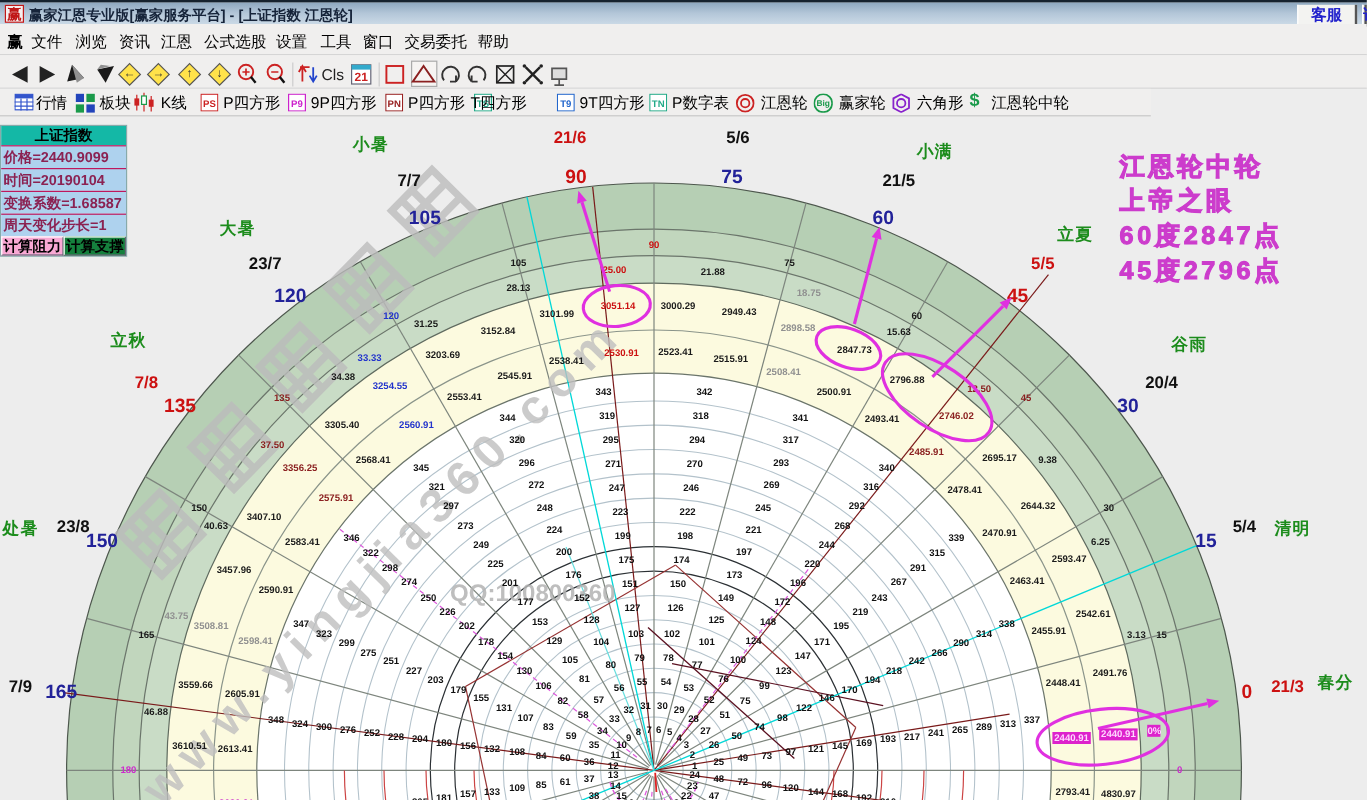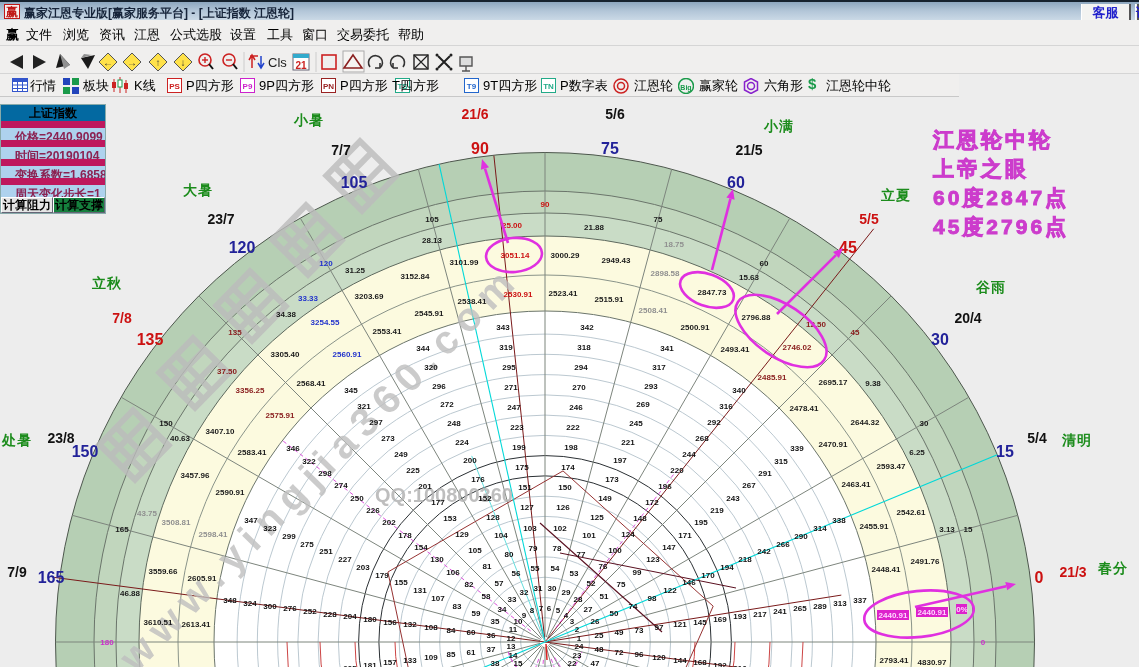--- a/index.html
+++ b/index.html
@@ -14,22 +14,22 @@
 .tb2 span { position:absolute; top:3px; font-size:13px; color:#000; }
 .chart { position:absolute; left:0; top:97px; width:1139px; height:570px; background:#ededed; overflow:hidden; }
 .ti { font-size:8px; font-weight:bold; fill:#111; }
 .tp { font-size:8px; font-weight:bold; }
 .td { font-size:8px; font-weight:bold; }
 .tt { font-size:14px; font-weight:bold; fill:#1c8c1c; letter-spacing:1px; }
 .tdate { font-size:14px; font-weight:bold; }
 .tdeg { font-size:16px; font-weight:bold; }
 .tmag { font-size:21px; font-weight:bold; fill:#cc3ccc; stroke:#cc3ccc; stroke-width:0.9px; text-anchor:start; letter-spacing:3px; }
 .panel { position:absolute; left:0; top:7px; width:106px; border:1px solid #8aa; background:#fff; font-weight:bold; }
-.panel .hd { height:16px; background:#0369a1; color:#000; font-size:12px; text-align:center; line-height:16px; }
-.panel .rw { height:19px; background:#aed2ee; color:#8b2252; font-size:12px; line-height:19px; padding-left:14px; border-top:7px solid #be185d; white-space:nowrap; overflow:hidden; }
+.panel .hd { height:16px; background:#14b8a6; color:#000; font-size:12px; text-align:center; line-height:16px; }
+.panel .rw { height:19px; background:#aed2ee; color:#8b2252; font-size:12px; line-height:19px; padding-left:2px; border-top:1px solid #be185d; white-space:nowrap; overflow:hidden; }
 .panel .bt { height:16px; font-size:12px; color:#000; display:flex; }
 .panel .bt div { width:52px; height:16px; line-height:15px; text-align:center; border:1px solid; border-color:#fff #667 #667 #fff; }
 svg text { paint-order:stroke; }
 </style></head>
 <body>
 <div class="chart">
     <svg width="1139" height="570" viewBox="0 97 1139 570" style="position:absolute;left:0;top:0" text-rendering="optimizeLegibility">
       <g text-anchor="middle" dominant-baseline="central" font-family="Liberation Sans, sans-serif">
         <rect x="0" y="97" width="1139" height="570" fill="#ededed"></rect>
         <circle cx="545.0" cy="642.0" r="489.5" fill="#b6cfb4"></circle>
@@ -509,21 +509,21 @@
         <text x="933" y="226" class="tmag">45度2796点</text>
       </g>
     </svg>
  <div class="panel">
       <div class="hd">上证指数</div>
   <div class="rw">价格=2440.9099</div>
   <div class="rw">时间=20190104</div>
   <div class="rw">变换系数=1.68587</div>
   <div class="rw">周天变化步长=1</div>
   <div class="bt">
-        <div style="background:#e5e5e5">计算阻力</div>
+        <div style="background:#f9a8d4">计算阻力</div>
         <div style="background:#15803d">计算支撑</div>
       </div>
  </div>
 </div>
 <div class="titlebar">
  <div class="tlogo">赢</div>
  <div class="ttext">赢家江恩专业版[赢家服务平台] - [上证指数 江恩轮]</div>
  <div class="tbtn" style="left:1081px;width:50px;">客服</div>
  <div class="tbtn" style="left:1135px;width:4px;">论</div>
 </div>

